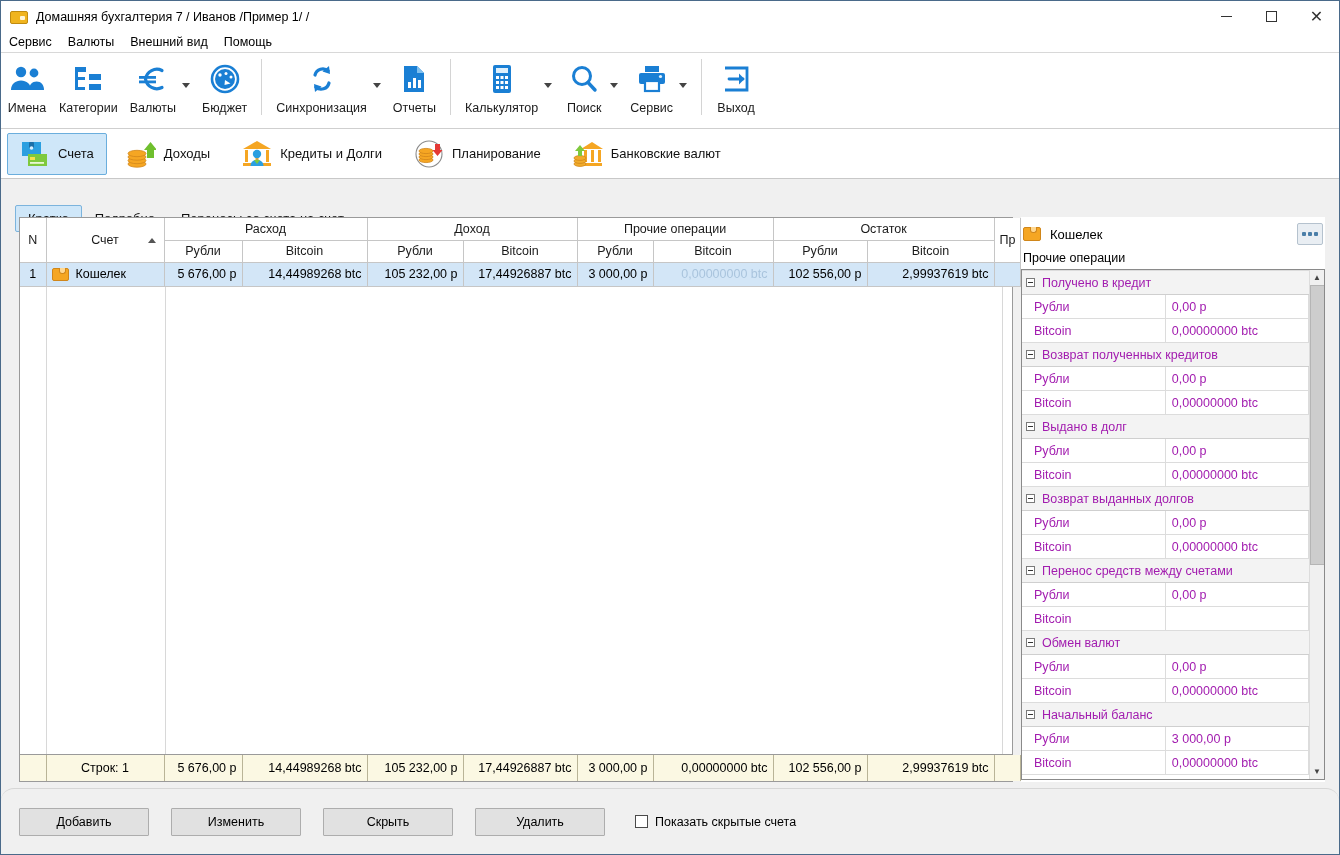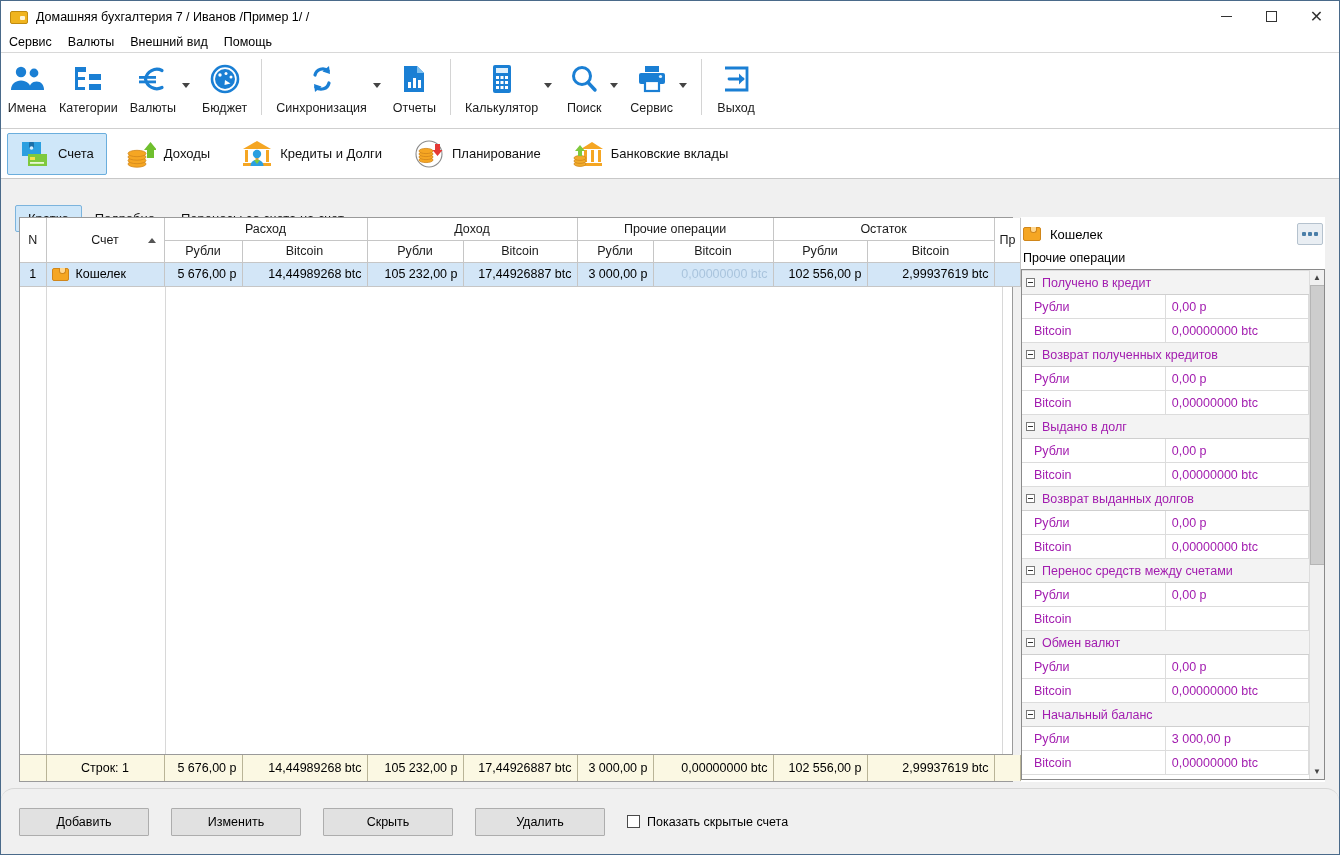--- a/index.html
+++ b/index.html
@@ -277,21 +277,21 @@
     margin-top: 6px;
     border-radius: 13px;
   }
   .btn {
     width: 130px; height: 28px;
     background: #e1e1e1; border: 1px solid #adadad;
     font-size: 12.5px; color: #000;
     display: flex; align-items: center; justify-content: center;
     cursor: default; border-radius: 1px;
   }
-  .chkwrap { display: flex; align-items: center; gap: 7px; cursor: default; margin-left: 0; }
+  .chkwrap { display: flex; align-items: center; gap: 7px; cursor: default; margin-left: 8px; }
   .chkbox {
     width: 13px; height: 13px; border: 1px solid #4a4a4a; background: #fff; flex: none;
   }
   .chklbl { font-size: 12.5px; color: #000; }
 
   
   svg.i { display: block; }
 </style>
 </head>
 <body>
@@ -558,21 +558,21 @@
           <rect x="25" y="11" width="3" height="12" fill="#f5a623"></rect>
           <rect x="8" y="24" width="21" height="3" fill="#f5a623"></rect>
           <g fill="#f0ab2b" stroke="#d2871a" stroke-width="0.8">
             <ellipse cx="7" cy="25" rx="6" ry="2.4"></ellipse>
             <ellipse cx="7" cy="22" rx="6" ry="2.4"></ellipse>
             <ellipse cx="7" cy="19" rx="6" ry="2.4"></ellipse>
           </g>
           <path d="M7 6 L12 12 H9 v5 H5 v-5 H2 z" fill="#7fc93d"></path>
         </svg>
       </div>
-      <div class="ct-lbl">Банковские вклады</div>
+      <div class="ct-lbl">Банковские валют</div>
     </div>
   </div>
 
   <div class="subtabs">
     <div class="subtab active">Кратко</div>
     <div class="subtab">Подробно</div>
     <div class="subtab">Переносы со счета на счет</div>
   </div>
 
   <div class="content">

